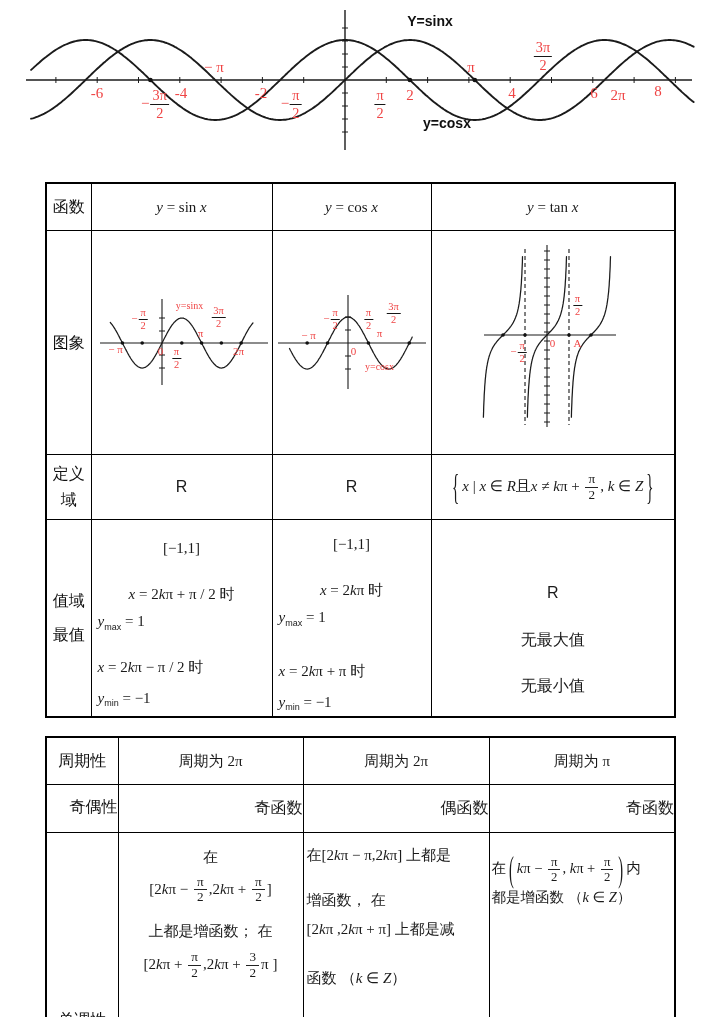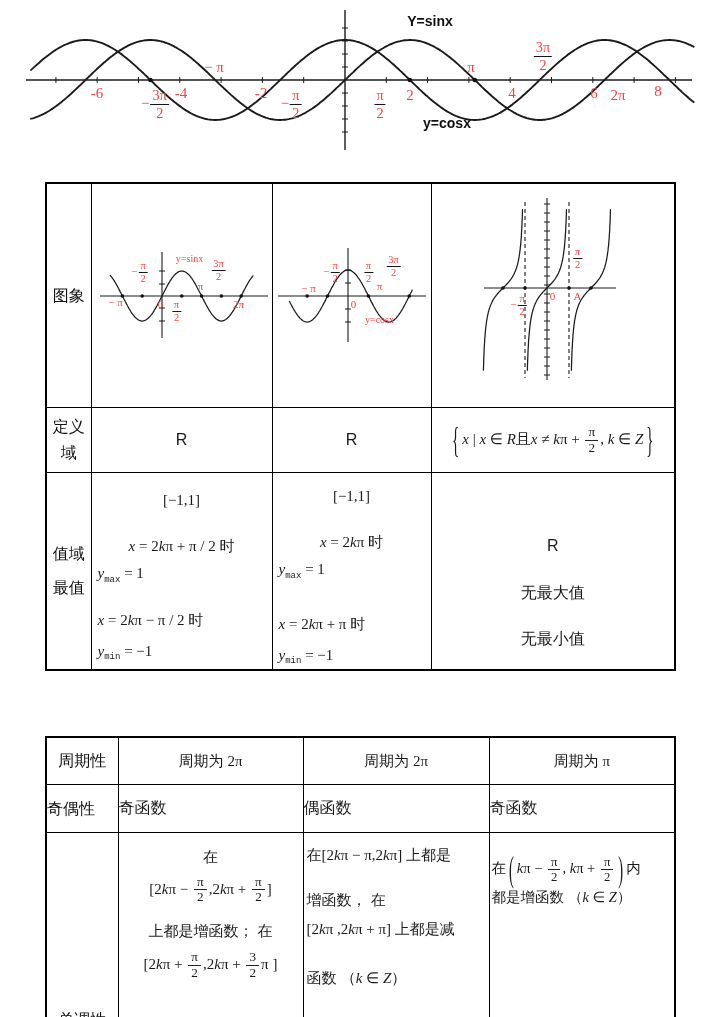--- a/index.html
+++ b/index.html
@@ -26,30 +26,30 @@
   table.grid td{border:1.5px solid #000;padding:0;vertical-align:middle;overflow:hidden;}
   table.t1{left:45px;top:182px;width:629px;border:2px solid #000;}
   table.t2{left:45px;top:736px;width:629px;border:2px solid #000;}
   td.lab{font-size:16px;text-align:center;white-space:pre-line;line-height:1.6;color:#111;}
   td.lab.tall{line-height:2.1;}
   .r-head td{height:46px;text-align:center;}
   .r-graph td{height:219px;}
   .r-domain td{height:64px;text-align:center;}
   .r-range td{height:196px;vertical-align:top;}
   .t2 .r-period td{height:46px;text-align:center;}
-  .t2 .r-parity td{height:47px;text-align:left;font-size:16px;}
+  .t2 .r-parity td{height:47px;text-align:right;font-size:16px;font-family:Liberation Mono, monospace;}
   .t2 .r-mono td{height:200px;vertical-align:top;}
   .gwrap{position:relative;width:100%;height:100%;}
 
   
   .fml{font-size:15px;}
   .mi{font-family:"Liberation Serif",serif;font-style:italic;}
   .mr{font-family:"Liberation Serif",serif;}
   .mc{font-family:"Liberation Sans",sans-serif;}
-  .msub{font-family:Liberation Mono, monospace;font-size:0.6em;vertical-align:-0.4em;margin-top:29px;}
+  .msub{font-family:Liberation Sans, sans-serif;font-size:0.6em;vertical-align:-0.4em;margin-top:29px;}
   .frac{display:inline-block;vertical-align:middle;text-align:center;
         font-family:"Liberation Serif",serif;font-size:0.88em;line-height:1.1;margin:0 2px;}
   .frac .fn{display:block;border-bottom:1px solid #222;padding:0 3px;}
   .frac .fd{display:block;}
   .bigb{display:inline-block;transform:scaleY(2.45);font-family:"Liberation Serif",serif;
         font-weight:300;margin:0 3px;vertical-align:middle;}
   .fline{line-height:1.3;padding:0 6px;}
   .cell-mono-tan .fline{font-size:14.5px;padding:0 2px;}
   .cell-mono-cos .fline{padding:0 3px;font-size:15px;}
   .cell-range-tan .fline{font-size:16px;}
@@ -112,20 +112,26 @@
 </div>
 
 <table class="grid t1">
   <colgroup>
       <col style="width:45px">
       <col style="width:181px">
       <col style="width:159px">
       <col style="width:244px">
     </colgroup>
   <tbody>
+      <tr class="r-head">
+    <td class="lab">函数</td>
+    <td class="fml"><span class="mi">y</span><span class="mr"> = sin </span><span class="mi">x</span></td>
+    <td class="fml"><span class="mi">y</span><span class="mr"> = cos </span><span class="mi">x</span></td>
+    <td class="fml"><span class="mi">y</span><span class="mr"> = tan </span><span class="mi">x</span></td>
+  </tr>
   <tr class="r-graph">
     <td class="lab">图象</td>
     <td>
       <div class="gwrap">
         <svg id="gsin" width="181" height="219">
               <line x1="8" y1="112" x2="176" y2="112" stroke="#1b1b1b" stroke-width="1.1"></line>
               <line x1="70" y1="68" x2="70" y2="154" stroke="#1b1b1b" stroke-width="1.1"></line>
               <line x1="67" y1="87" x2="73" y2="87" stroke="#1b1b1b" stroke-width="1"></line>
               <line x1="67" y1="100" x2="73" y2="100" stroke="#1b1b1b" stroke-width="1"></line>
               <line x1="67" y1="124" x2="73" y2="124" stroke="#1b1b1b" stroke-width="1"></line>

